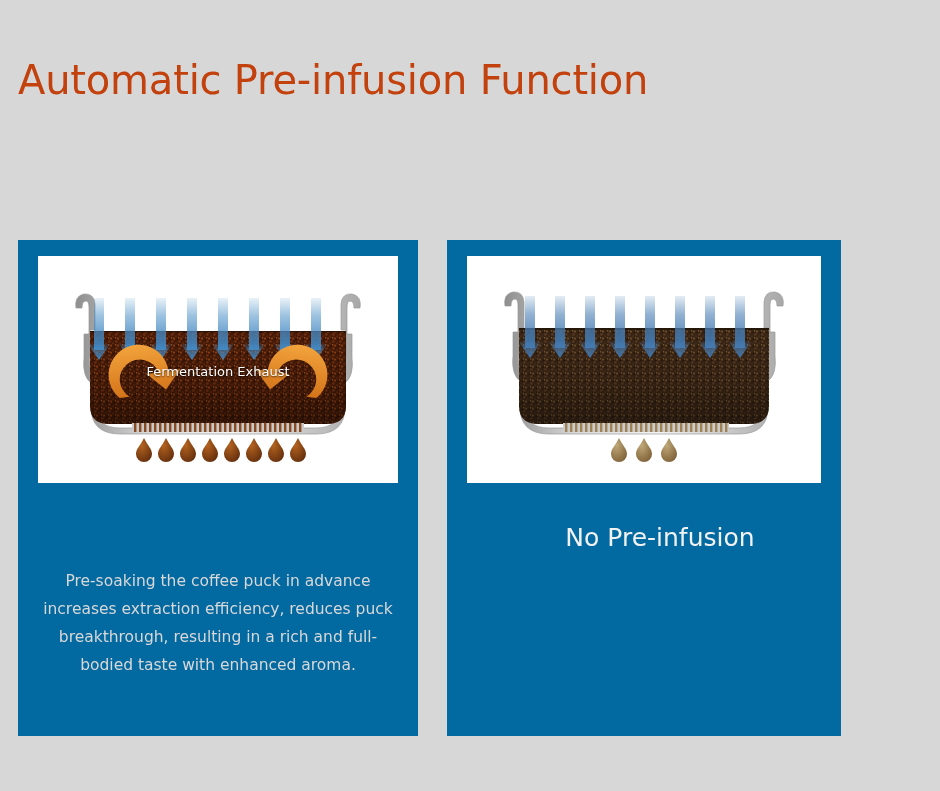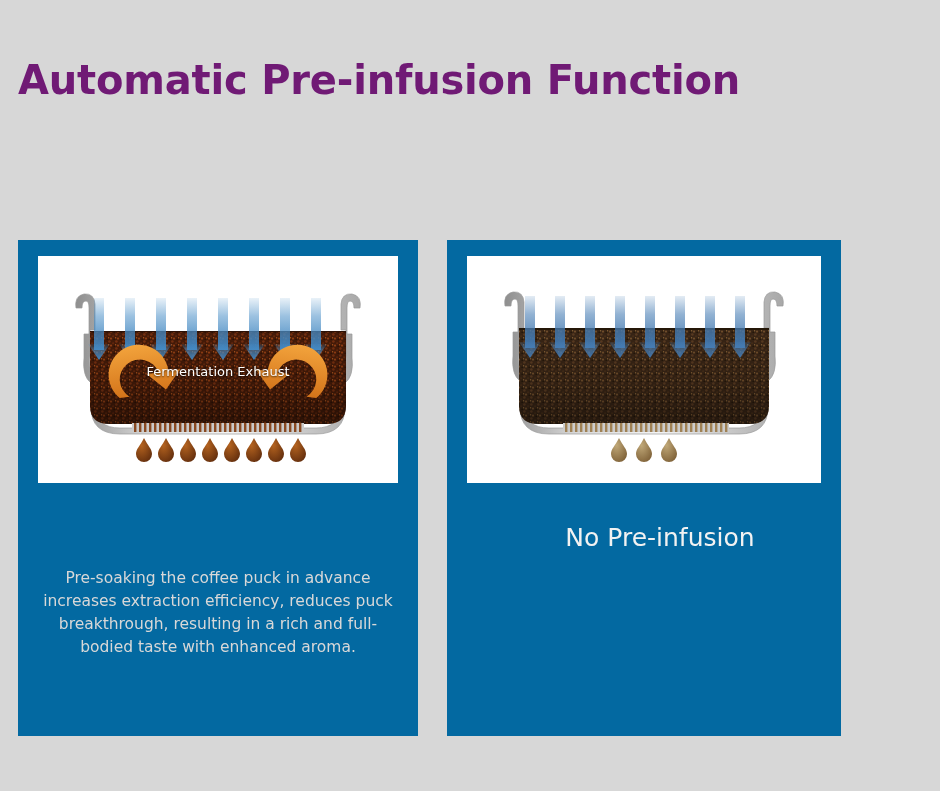--- a/index.html
+++ b/index.html
@@ -9,21 +9,21 @@
     font-family:"DejaVu Sans", sans-serif;
     overflow:hidden;
     position:relative;
   }
   .page{position:absolute;left:0;top:0;width:940px;height:791px;}
 
   
   .title{
     position:absolute;left:18px;top:57px;
     font-family:"DejaVu Sans", sans-serif;
-    font-size:40px;font-weight:bold;color:#701a75;
+    font-size:40px;font-weight:normal;color:#c2410c;
     letter-spacing:-0.2px;white-space:nowrap;
   }
   .subtitle{
     position:absolute;left:18px;top:138px;
     font-size:24px;color:#1b1b1b;line-height:33px;
     font-weight:400;
   }
   .subtitle div{white-space:nowrap;}
 
   
@@ -44,21 +44,21 @@
 
   .card-heading{
     position:absolute;left:0;right:0;
     font-size:25px;color:#f2f2f2;text-align:center;
     font-weight:400;
     margin-left:32px;
   }
   #card-left .card-heading{top:523px;}
   .card-body{
     position:absolute;left:22px;right:22px;
-    font-size:15.5px;line-height:23px;color:#d8d8d8;
+    font-size:15.5px;line-height:28px;color:#d8d8d8;
     text-align:center;font-weight:400;
   }
 
   
   .card .card-heading{top:283px;}
   .card .card-body{top:327px;}
 
   
   .scene{position:absolute;left:0;top:0;width:100%;height:100%;}
   .scene svg{display:block;width:100%;height:100%;}

